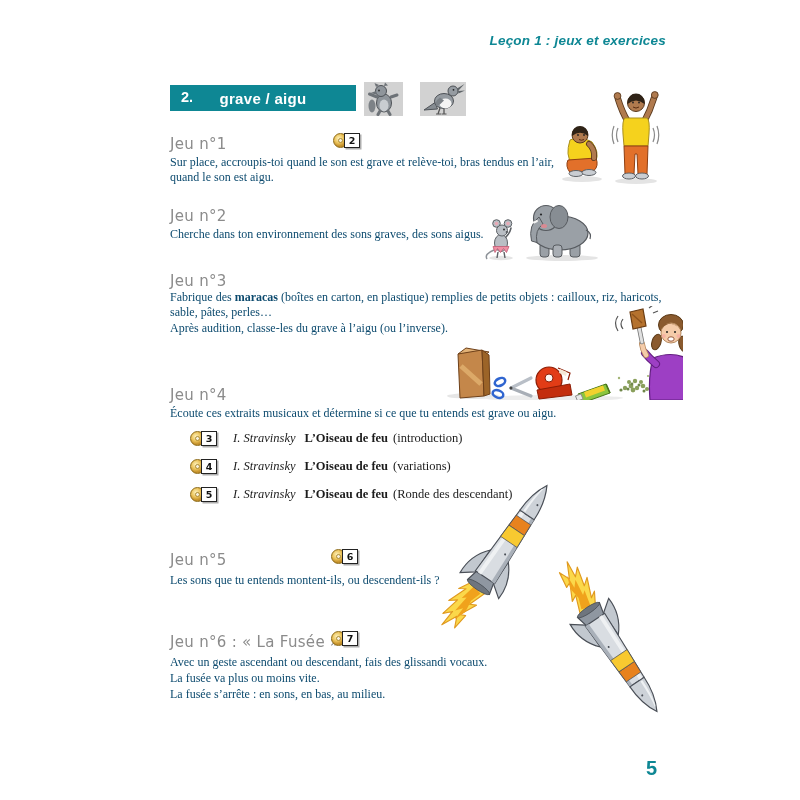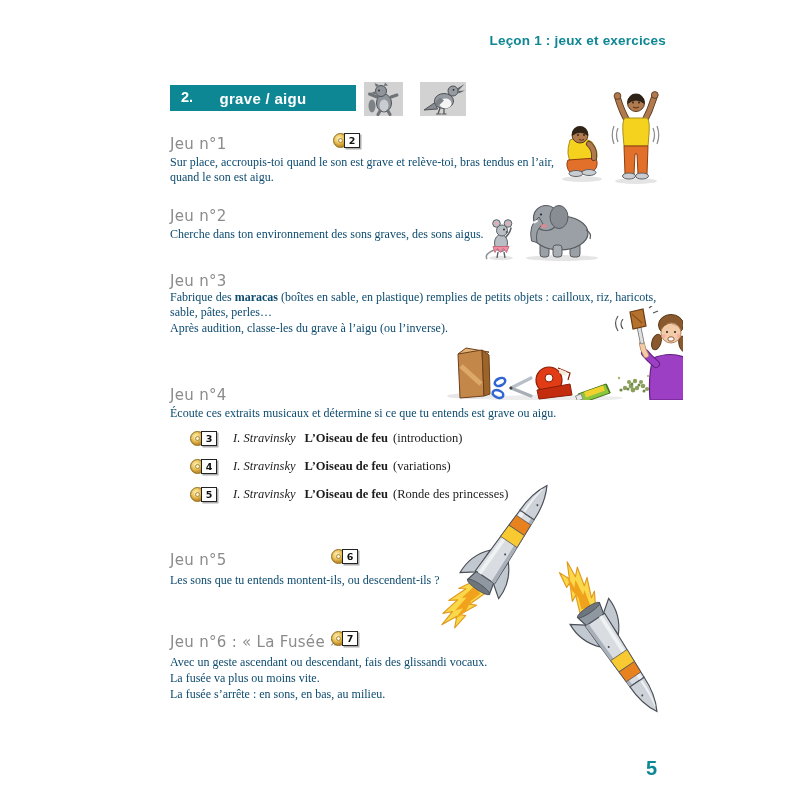--- a/index.html
+++ b/index.html
@@ -1,19 +1,19 @@
 <!DOCTYPE html>
 <html><head>
 <meta charset="utf-8">
 <style>
   html,body{margin:0;padding:0;background:#ffffff;}
   .page{position:relative;width:800px;height:800px;background:#fff;overflow:hidden;
         font-family:"Liberation Serif",serif;color:#1c1c1c;}
   .abs{position:absolute;white-space:nowrap;}
-  .header-title{font-family:"Liberation Sans",sans-serif;font-weight:bold;
+  .header-title{font-family:"Liberation Sans",sans-serif;font-weight:bold;font-style:italic;
         font-size:13.5px;color:#0e8794;letter-spacing:.2px;}
   .banner{position:absolute;left:170px;top:85px;width:186px;height:26px;background:#0e8794;
         display:flex;align-items:center;justify-content:center;}
   .banner .num{position:absolute;left:11px;top:4px;color:#fff;
         font-family:"Liberation Sans",sans-serif;font-weight:bold;font-size:14.5px;}
   .banner .ttl{color:#ffffff;font-family:"Liberation Sans",sans-serif;font-weight:bold;font-size:15px;
         letter-spacing:.3px;}
   .imgbox{position:absolute;background:#d2d2d2;}
   .jeu-title{font-family:"DejaVu Sans",sans-serif;font-size:15px;color:#8b8b8b;letter-spacing:.3px;}
   .body-text{font-size:12px;line-height:15px;color:#0c4a6e;}
@@ -158,21 +158,21 @@
       <circle cx="26" cy="23.5" r="3.8" fill="#b9bec4" stroke="#5d6166" stroke-width="1"></circle>
       <circle cx="14.5" cy="23.5" r="1.8" fill="#e8aab6"></circle>
       <circle cx="26" cy="23.5" r="1.8" fill="#e8aab6"></circle>
       <circle cx="20" cy="30.5" r="5.5" fill="#b9bec4" stroke="#5d6166" stroke-width="1"></circle>
       <circle cx="22" cy="29.5" r="0.9" fill="#222"></circle>
       <circle cx="24.8" cy="32" r="1.1" fill="#55585c"></circle>
     </svg>
   </div>
 
   <div class="abs jeu-title" style="left:170px;top:272px;">Jeu n°3</div>
-  <div class="abs body-text" style="left:170px;top:290px;"><span>Fabrique des </span><span class="b">maracas</span><span> (boîtes en sable, en plastique) remplies de petits objets : cailloux, riz, haricots,</span></div>
+  <div class="abs body-text" style="left:170px;top:290px;"><span>Fabrique des </span><span class="b">maracas</span><span> (boîtes en carton, en plastique) remplies de petits objets : cailloux, riz, haricots,</span></div>
   <div class="abs body-text" style="left:170px;top:305px;">sable, pâtes, perles…</div>
   <div class="abs body-text" style="left:170px;top:321px;">Après audition, classe-les du grave à l’aigu (ou l’inverse).</div>
 
   <div class="abs" style="left:443px;top:306px;">
     <svg width="240" height="94" viewBox="0 0 240 94">
       <ellipse cx="30" cy="90" rx="26" ry="3" fill="#e6e6e6"></ellipse>
       <ellipse cx="110" cy="92" rx="70" ry="3" fill="#ececec"></ellipse>
 
       <path d="M15,48 L23,42 L46,46 L39,51 Z" fill="#e2b277" stroke="#6e4019" stroke-width="1"></path>
       <path d="M15,48 L39,44 L41,90 L17,92 Z" fill="#c4874a" stroke="#6e4019" stroke-width="1"></path>
@@ -265,21 +265,21 @@
     <span class="track-text">
       <span class="composer">I. Stravinsky</span><span class="work">L’Oiseau de feu</span><span>(variations)</span>
     </span>
   </div>
   <div class="track-row" style="top:486px;">
     <span class="cdw">
       <span class="cd-disc"></span>
       <span class="cd-num">5</span>
     </span>
     <span class="track-text">
-      <span class="composer">I. Stravinsky</span><span class="work">L’Oiseau de feu</span><span>(Ronde des princesses)</span>
+      <span class="composer">I. Stravinsky</span><span class="work">L’Oiseau de feu</span><span>(Ronde des descendant)</span>
     </span>
   </div>
 
   <svg width="0" height="0" style="position:absolute" aria-hidden="true">
     <symbol id="rocket-sym" viewBox="0 0 80 230">
       <path d="M31,157 L20,176 L28,171 L18,196 L27,189 L21,214 L30,205 L28,227 L38,207 L44,221 L47,200 L40,203 L51,181 L43,185 L52,161 Z" fill="#fbd84a" stroke="#e09a20" stroke-width="1.5" stroke-linejoin="round"></path>
       <path d="M35,162 L30,184 L35,180 L32,202 L39,194 L38,212 L44,196 L42,180 L47,166 Z" fill="#f0a21c"></path>
       <path d="M26,112 Q8,132 10,158 L26,146 Z" fill="#c2c8cf" stroke="#4a4f57" stroke-width="1.5"></path>
       <path d="M54,112 Q72,132 70,158 L54,146 Z" fill="#c2c8cf" stroke="#4a4f57" stroke-width="1.5"></path>
       <path d="M36,118 L44,118 L42,150 L38,150 Z" fill="#a6adb6" stroke="#4a4f57" stroke-width="1"></path>

